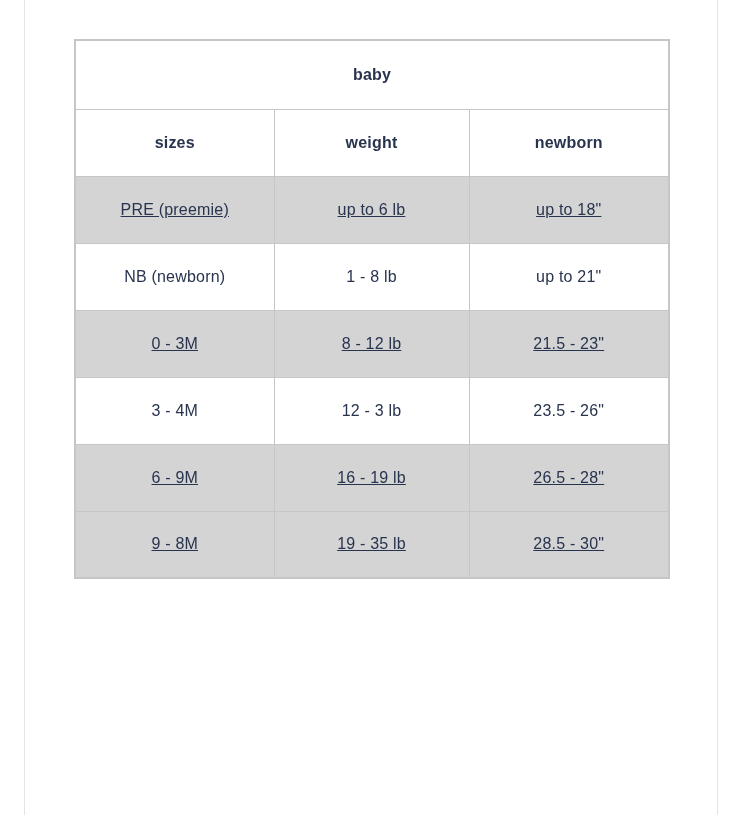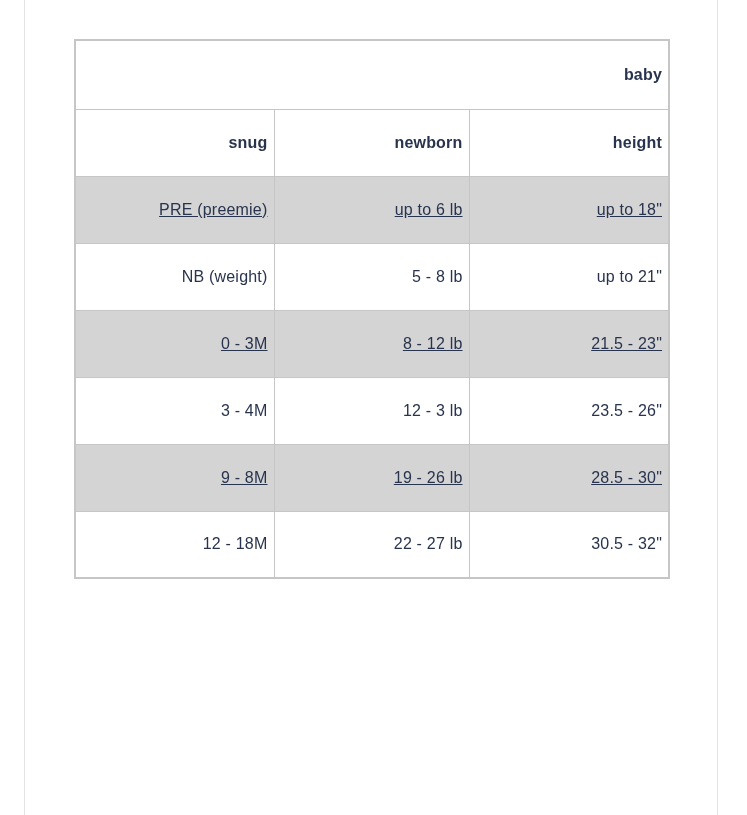--- a/index.html
+++ b/index.html
@@ -41,21 +41,21 @@
     border: 2px solid var(--table-border);
   }
   table.size-chart col.c1 { width: 199px; }
   table.size-chart col.c2 { width: 195px; }
   table.size-chart col.c3 { width: 200px; }
   table.size-chart th,
   table.size-chart td {
     border: 1px solid var(--table-border);
     height: 67px;
     padding: 0 6px;
-    text-align: right;
+    text-align: center;
     vertical-align: middle;
     font-size: 16px;
     color: var(--text-color);
     background: var(--row-bg);
     font-weight: 400;
     letter-spacing: 0.2px;
   }
   table.size-chart thead th {
     font-weight: 700;
   }
@@ -75,51 +75,51 @@
     <colgroup>
       <col class="c1">
         <col class="c2">
         <col class="c3">
     </colgroup>
     <thead>
       <tr class="title-row">
         <th colspan="3">baby</th>
       </tr>
       <tr>
-        <th>snug</th>
+        <th>sizes</th>
+        <th>weight</th>
         <th>newborn</th>
-        <th>height</th>
       </tr>
     </thead>
     <tbody>
         <tr class="shaded">
           <td>PRE (preemie)</td>
           <td>up to 6 lb</td>
           <td>up to 18"</td>
         </tr>
         <tr>
-          <td>NB (weight)</td>
-          <td>5 - 8 lb</td>
+          <td>NB (newborn)</td>
+          <td>1 - 8 lb</td>
           <td>up to 21"</td>
         </tr>
         <tr class="shaded">
           <td>0 - 3M</td>
           <td>8 - 12 lb</td>
           <td>21.5 - 23"</td>
         </tr>
         <tr>
           <td>3 - 4M</td>
           <td>12 - 3 lb</td>
           <td>23.5 - 26"</td>
         </tr>
         <tr class="shaded">
+          <td>6 - 9M</td>
+          <td>16 - 19 lb</td>
+          <td>26.5 - 28"</td>
+        </tr>
+        <tr class="shaded">
           <td>9 - 8M</td>
-          <td>19 - 26 lb</td>
+          <td>19 - 35 lb</td>
           <td>28.5 - 30"</td>
-        </tr>
-        <tr>
-          <td>12 - 18M</td>
-          <td>22 - 27 lb</td>
-          <td>30.5 - 32"</td>
         </tr>
       </tbody>
   </table>
 </div>
 
 </body></html>

